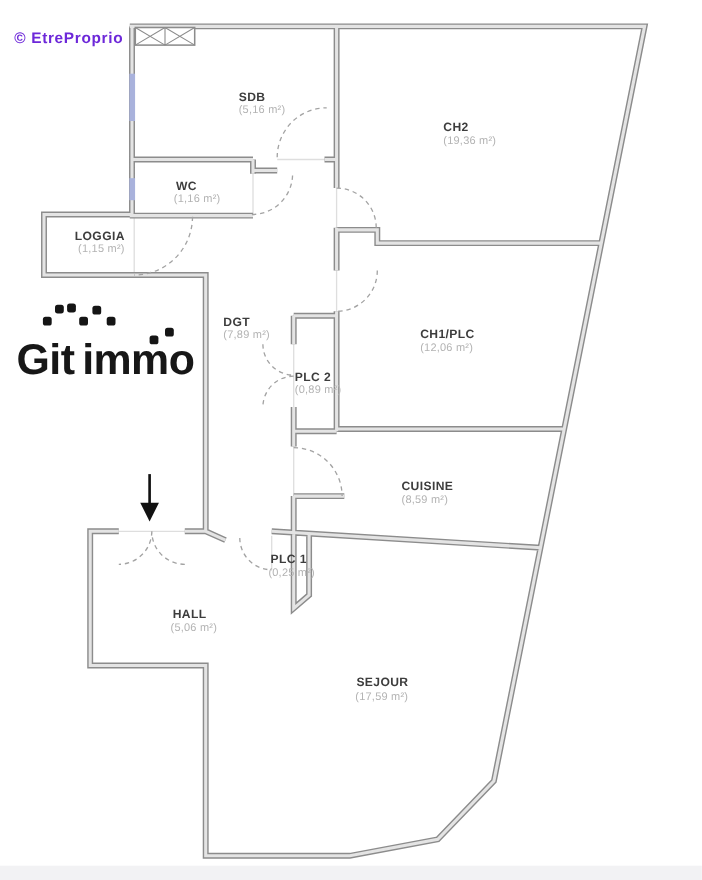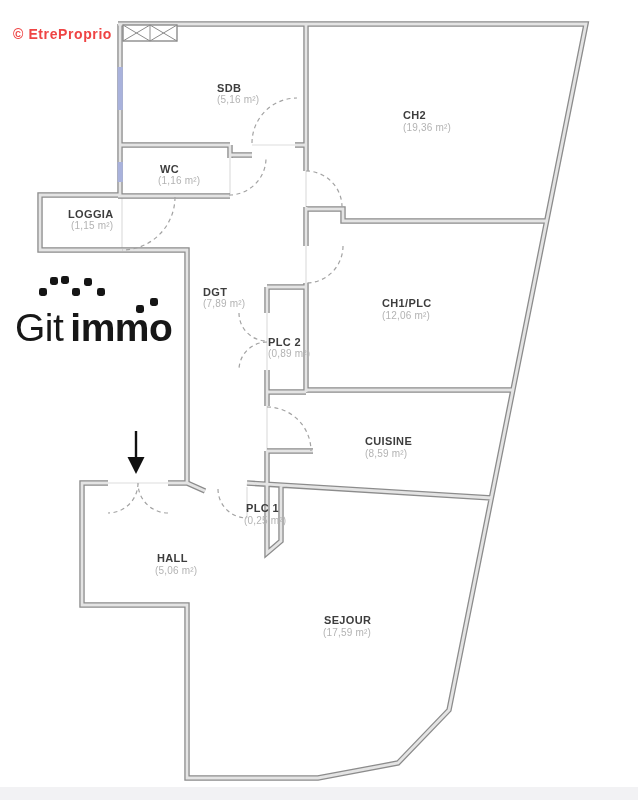--- a/index.html
+++ b/index.html
@@ -2,30 +2,30 @@
 <html><head>
 <meta charset="utf-8">
 <style>
   html,body{margin:0;padding:0;}
   body{
     width:638px;height:800px;position:relative;overflow:hidden;
     background:#ffffff;font-family:"Liberation Sans",sans-serif;
   }
   .watermark{
     position:absolute;left:13px;top:26px;z-index:0;
-    font-size:14px;font-weight:bold;color:#ef4444;letter-spacing:.6px;
+    font-size:14px;font-weight:bold;color:#6d28d9;letter-spacing:.6px;
     white-space:nowrap;
   }
   .plan-svg{position:absolute;left:0;top:0;z-index:1;}
   .logo{
     position:absolute;left:15px;top:308px;z-index:2;
     color:#171717;font-size:39px;line-height:1;letter-spacing:-.5px;
     white-space:nowrap;
   }
-  .logo .brand-bold{font-weight:400;}
+  .logo .brand-bold{font-weight:700;}
   .logo .brand-light{font-weight:700;margin-left:7px;}
   .logo-dot{
     position:absolute;width:7.5px;height:7.5px;background:#151515;
     border-radius:2.4px;z-index:2;
   }
   .footer-band{
     position:absolute;left:0;right:0;bottom:0;height:13px;
     background:#f2f2f4;z-index:3;
   }
   .rn{font-family:"Liberation Sans",sans-serif;font-size:11px;font-weight:bold;

